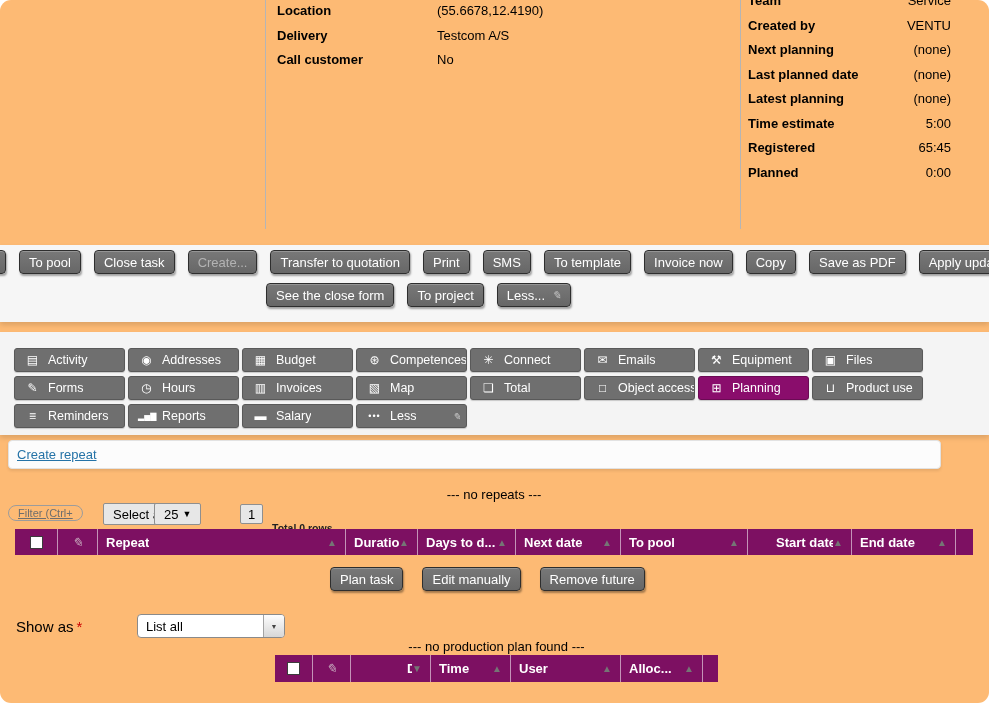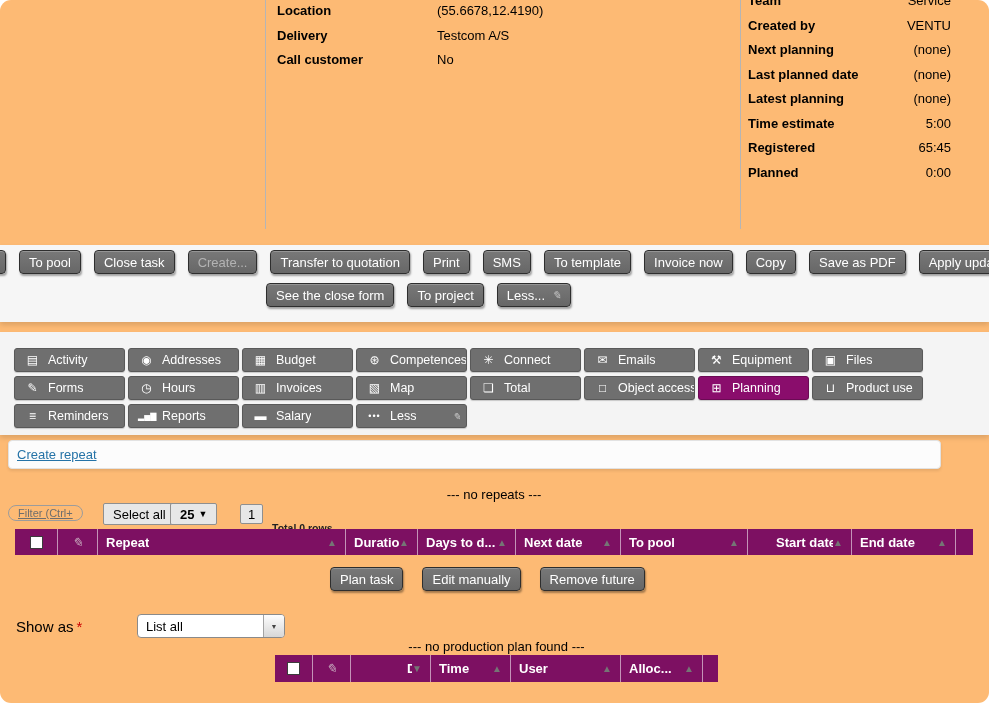--- a/index.html
+++ b/index.html
@@ -54,21 +54,21 @@
   .no-repeats { left:15px; top:487px; width:958px; }
   .no-plan { left:275px; top:639px; width:443px; }
 
   
   .filter-pill { position:absolute; left:8px; top:505px; border:1px solid #9c9c9c; border-radius:10px;
     padding:1px 9px; font-size:11px; color:#6e6e6e; text-decoration:underline; cursor:pointer; white-space:nowrap; }
   .sbtn { position:absolute; display:inline-flex; align-items:center; justify-content:center;
     background:#e7e7e7; border:1px solid #8f8f8f; border-radius:2px; font-size:13px; color:#000;
     height:22px; padding:0 9px; cursor:pointer; font-family:inherit; }
   .sel-all { left:103px; top:503px; }
-  .pg-size { left:170px; top:503px;font-weight:bold; }
+  .pg-size { left:154px; top:503px; }
   .pg-size .dd { font-size:9px; margin-left:4px; }
   .pg-num { left:240px; top:504px; width:23px; padding:0; height:20px; }
   .total-rows { position:absolute; left:272px; top:522px; font-size:10.5px; font-weight:bold; color:#222; }
 
   
   .thead { position:absolute; display:flex; background:#7d1062; height:26px; }
   .t1 { left:15px; top:529px; width:958px; }
   .t2 { left:275px; top:655px; width:443px; height:27px; }
   .cell { display:flex; align-items:center; border-left:1px solid rgba(255,255,255,0.55); height:100%; }
   .cell:first-child { border-left:none; }

